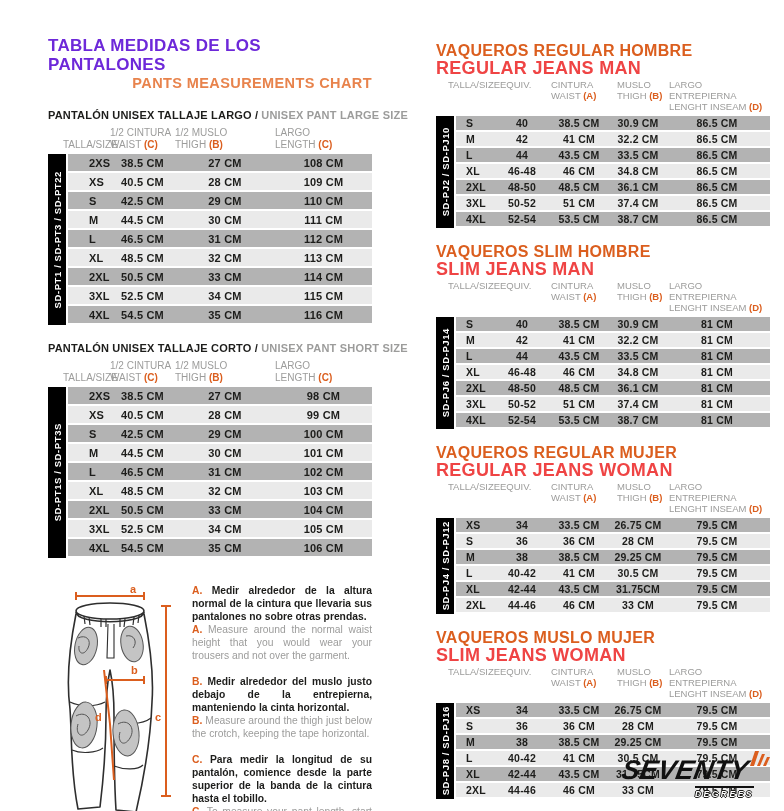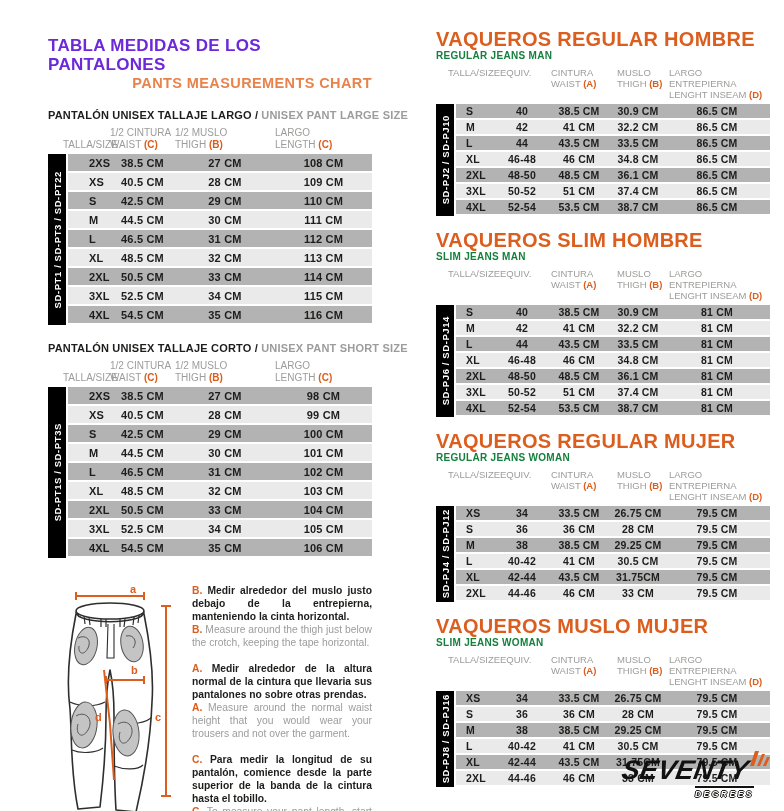--- a/index.html
+++ b/index.html
@@ -32,22 +32,22 @@
   .lt-rows{flex:1;margin-left:2px;}
   .lt-row{display:grid;grid-template-columns:42px 65px 100px 97px;height:17px;margin-bottom:2px;
           align-items:center;font-size:11px;font-weight:bold;}
   .lt-row:nth-child(odd){background:#b3b3b3;}
   .lt-row:nth-child(even){background:#eaeaea;}
   .lt-row .cell{text-align:center;letter-spacing:.2px;}
   .lt-row .cell.size{text-align:left;padding-left:5px;margin-left:16px;}
 
   
   .jeans-section{margin-bottom:15px;}
-  .rt-title{font-size:20px;font-weight:bold;color:#db5e1e;letter-spacing:.3px;line-height:18px;}
-  .rt-subtitle{font-size:10px;font-weight:bold;color:#15803d;letter-spacing:.3px;line-height:16px;}
+  .rt-title{font-size:16px;font-weight:bold;color:#db5e1e;letter-spacing:.3px;line-height:18px;margin-top:12px;}
+  .rt-subtitle{font-size:18px;font-weight:bold;color:#ef4444;letter-spacing:.3px;line-height:16px;}
   .rt-head{display:grid;grid-template-columns:62px 48px 66px 52px 106px;align-items:start;
            font-size:9.5px;line-height:11px;color:#9c9c9b;padding:3px 0 4px 0;}
   .rt-head .th{text-align:left;}
   .rt-head .th.talla{padding-left:12px;}
   .rt-head .th.equiv{padding-left:2px;}
   .rt-head .th.pad{padding-left:5px;}
   .rt-row{display:grid;grid-template-columns:42px 48px 66px 52px 106px;height:14px;margin-bottom:2px;
           align-items:center;font-size:10.5px;font-weight:bold;}
   .rt-row:nth-child(odd){background:#b3b3b3;}
   .rt-row:nth-child(even){background:#eaeaea;}
@@ -293,26 +293,26 @@
           <g font-family="Liberation Sans, sans-serif" font-size="11" font-weight="bold" fill="#db5e1e">
             <text x="82" y="9">a</text>
             <text x="83" y="90">b</text>
             <text x="107" y="137">c</text>
             <text x="47" y="137">d</text>
           </g>
         </svg>
       </div>
       <div class="notes" id="notes">
           <div class="note">
+            <p class="note-es"><span class="note-letter">A.</span> <span class="note-es-text">Medir alrededor de la altura normal de la cintura que llevaria sus pantalones no sobre otras prendas.</span></p>
+            <p class="note-en"><span class="note-letter">A.</span> <span class="note-en-text">Measure around the normal waist height that you would wear your trousers and not over the garment.</span></p>
+          </div>
+          <div class="note">
             <p class="note-es"><span class="note-letter">B.</span> <span class="note-es-text">Medir alrededor del muslo justo debajo de la entrepierna, manteniendo la cinta horizontal.</span></p>
             <p class="note-en"><span class="note-letter">B.</span> <span class="note-en-text">Measure around the thigh just below the crotch, keeping the tape horizontal.</span></p>
-          </div>
-          <div class="note">
-            <p class="note-es"><span class="note-letter">A.</span> <span class="note-es-text">Medir alrededor de la altura normal de la cintura que llevaria sus pantalones no sobre otras prendas.</span></p>
-            <p class="note-en"><span class="note-letter">A.</span> <span class="note-en-text">Measure around the normal waist height that you would wear your trousers and not over the garment.</span></p>
           </div>
           <div class="note">
             <p class="note-es"><span class="note-letter">C.</span> <span class="note-es-text">Para medir la longitud de su pantalón, comience desde la parte superior de la banda de la cintura hasta el tobillo.</span></p>
             <p class="note-en"><span class="note-letter">C.</span> <span class="note-en-text">To measure your pant length, start from the top of the waist band to the ankle.</span></p>
           </div>
         </div>
     </div>
   </div>
 
   <div class="col-right">

